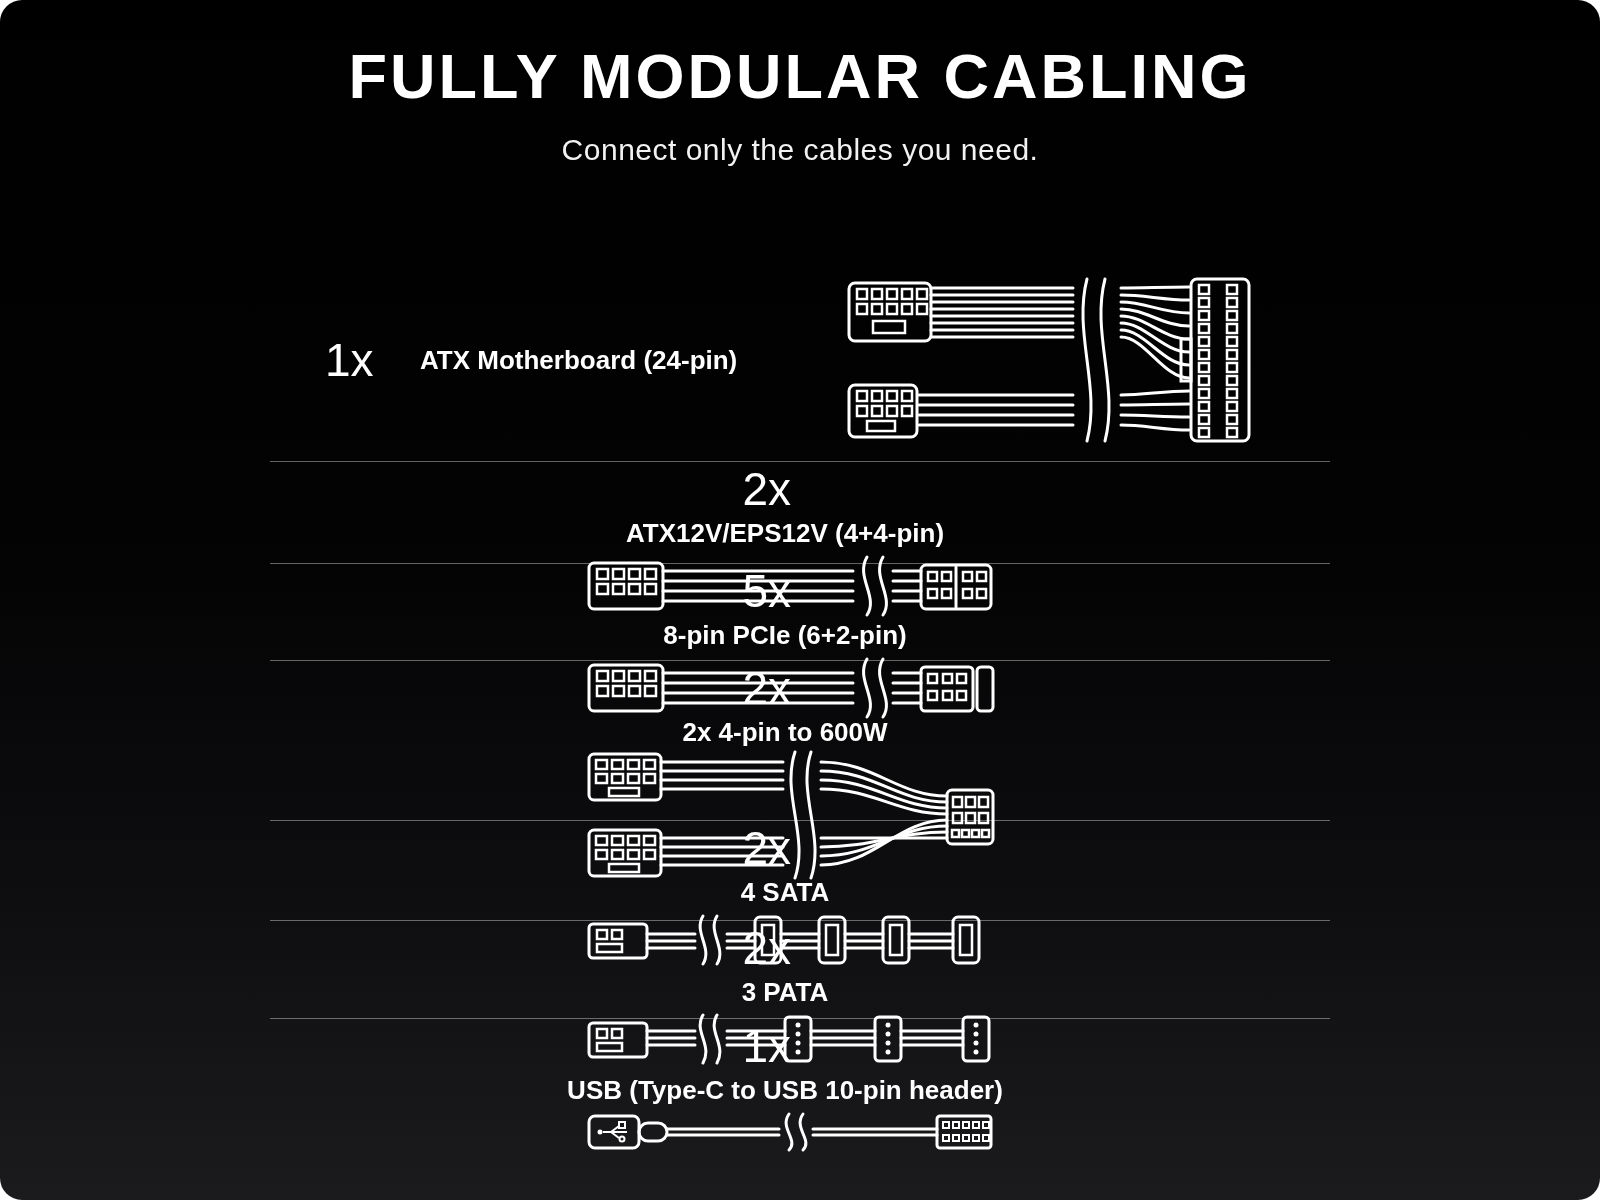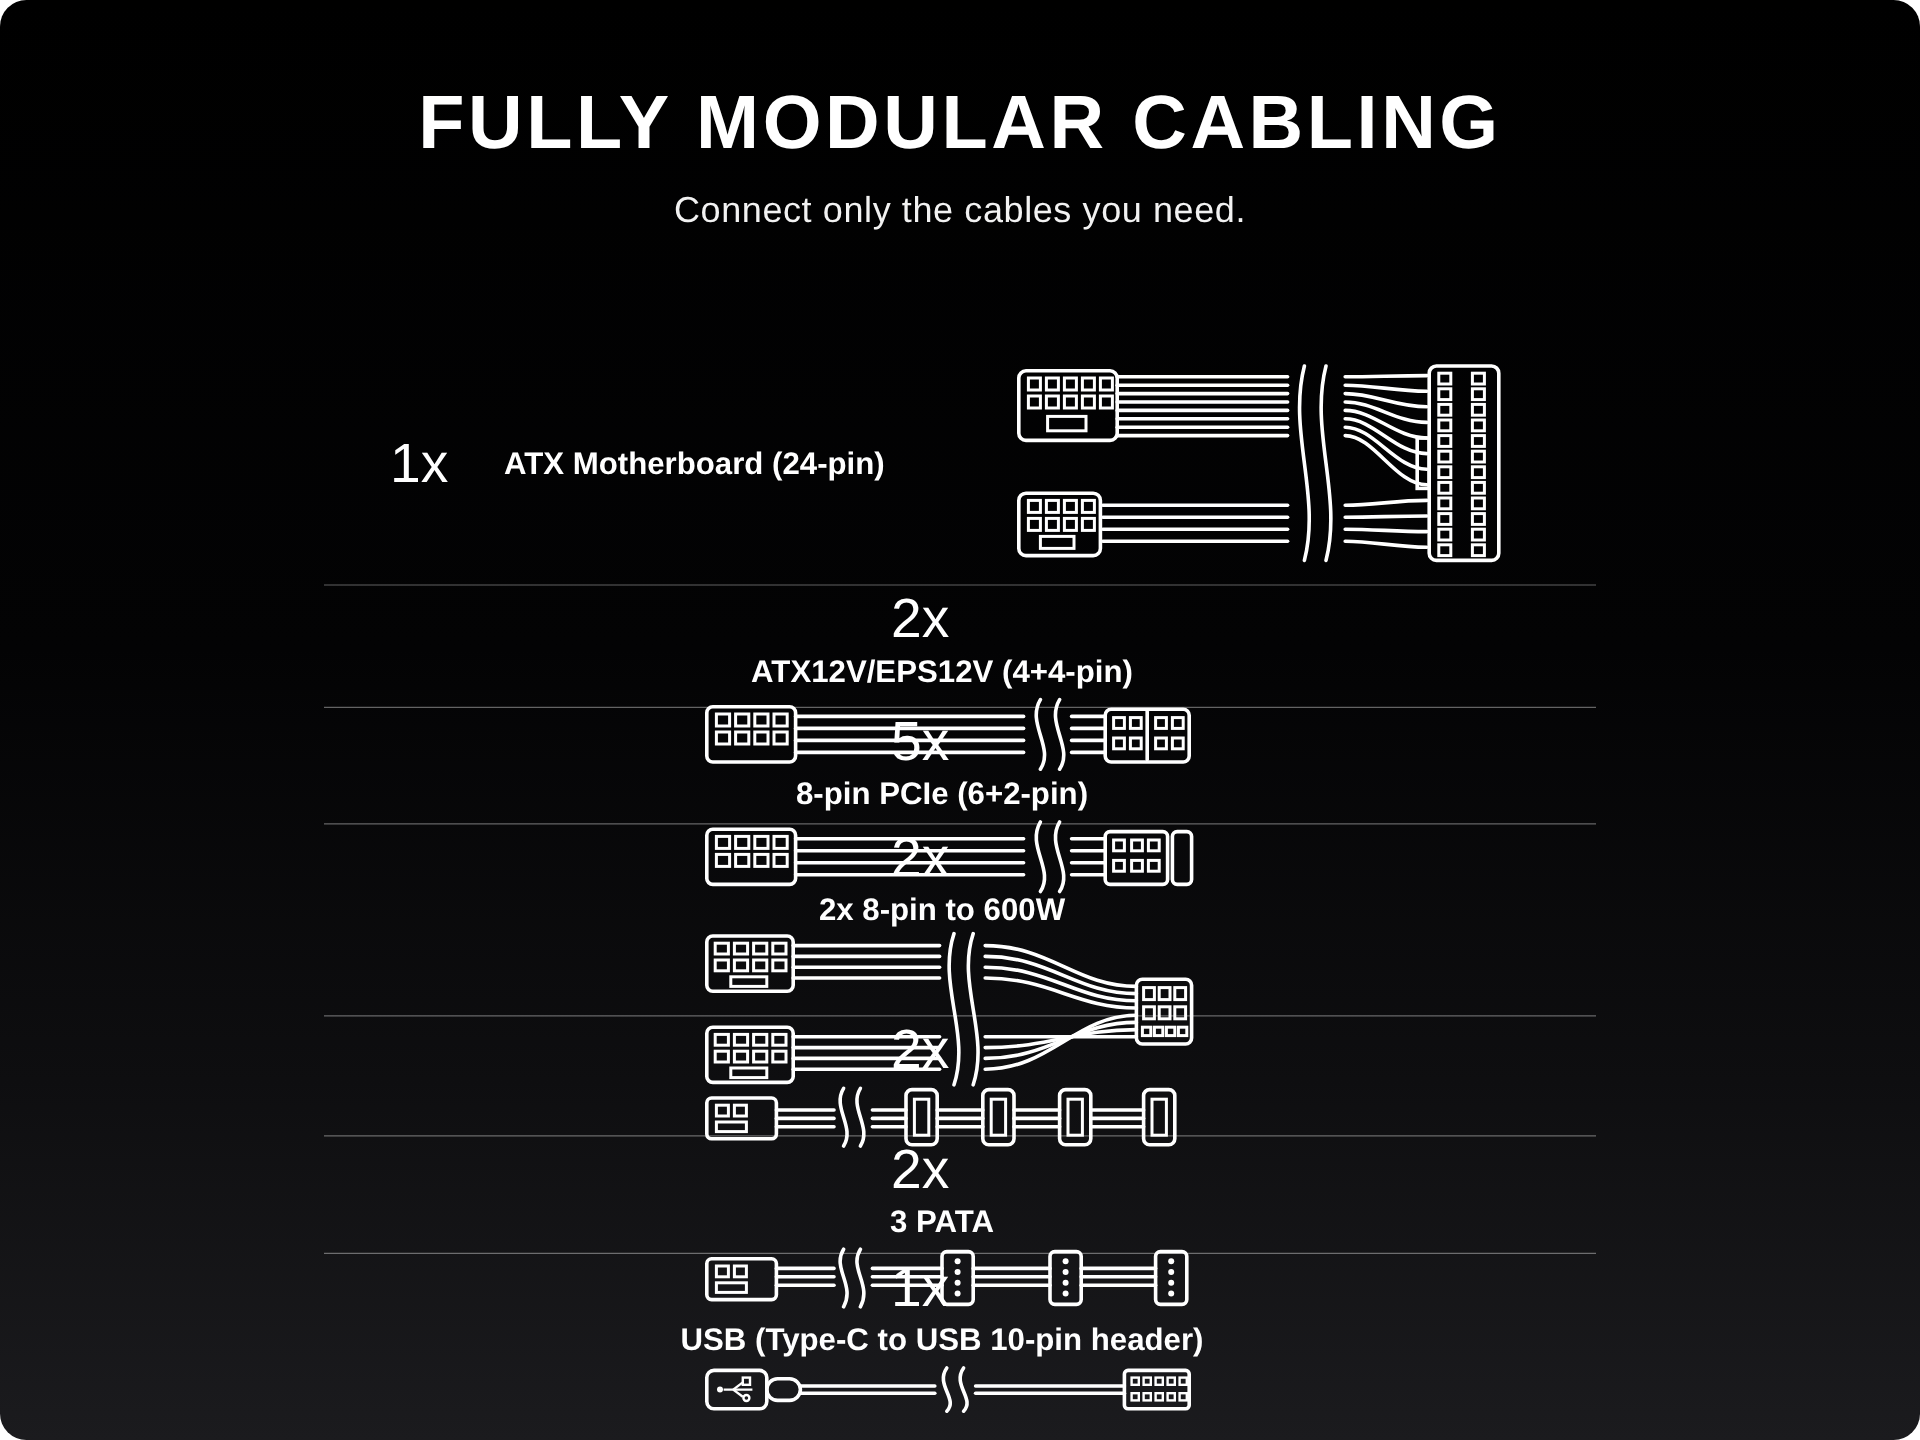--- a/index.html
+++ b/index.html
@@ -1,21 +1,21 @@
 <!DOCTYPE html>
 <html><head>
 <meta charset="utf-8">
 <style>
   html,body { margin:0; padding:0; background:#ffffff; font-family:"Liberation Sans", sans-serif; }
   .canvas {
     width:1600px; height:1200px; margin:0 auto; position:relative;
     background:linear-gradient(180deg,#000000 0%,#030304 45%,#0e0e10 75%,#1b1b1e 100%);
     border-radius:22px; overflow:hidden; color:#fff;
   }
-  .content { width:1060px; margin:0 auto; padding-top:69px; }
+  .content { width:1060px; margin:0 auto; padding-top:43px; }
   .title {
     text-align:center; font-size:63px; font-weight:700; letter-spacing:3px;
     color:#ffffff; line-height:1.05;
   }
   .subtitle {
     text-align:center; font-size:30px; font-weight:400; letter-spacing:0.5px;
     color:#f2f2f2; margin-top:24px;
   }
   .rows { margin-top:92px; }
   .row {
@@ -219,21 +219,21 @@
                 <rect x="358" y="38" width="9" height="9"></rect>
                 <rect x="372" y="38" width="9" height="9"></rect>
             </g>
           </svg>
         </div>
       </div>
 
       <div class="row row-4">
         <div class="qty">2x</div>
         <div class="label">
-          <div>2x 8-pin to 600W</div>
+          <div>2x 4-pin to 600W</div>
         </div>
         <div class="art">
           <svg viewBox="0 0 410 130" width="410" height="130">
             <g class="stroke3">
               <rect x="4" y="4" width="72" height="46" rx="5"></rect>
               <rect x="4" y="80" width="72" height="46" rx="5"></rect>
               <path d="M76 12 H198"></path>
                 <path d="M76 21 H198"></path>
                 <path d="M76 30 H198"></path>
                 <path d="M76 39 H198"></path>
@@ -282,20 +282,24 @@
                 <rect x="377" y="80" width="7" height="7"></rect>
                 <rect x="387" y="80" width="7" height="7"></rect>
                 <rect x="397" y="80" width="7" height="7"></rect>
             </g>
           </svg>
         </div>
       </div>
 
       <div class="row row-5">
         <div class="qty">2x</div>
+        <div class="label">
+          <div>4 SATA</div>
+          <div></div>
+        </div>
         <div class="art">
           <svg viewBox="0 0 410 60" width="410" height="60">
             <g class="stroke3">
               <rect x="4" y="14" width="58" height="34" rx="4"></rect>
               <path d="M62 24 H110"></path>
                 <path d="M62 31 H110"></path>
                 <path d="M62 38 H110"></path>
               <path d="M118 6 C108 22 128 38 118 54"></path>
               <path d="M132 6 C122 22 142 38 132 54"></path>
               <path d="M142 24 H170"></path>

